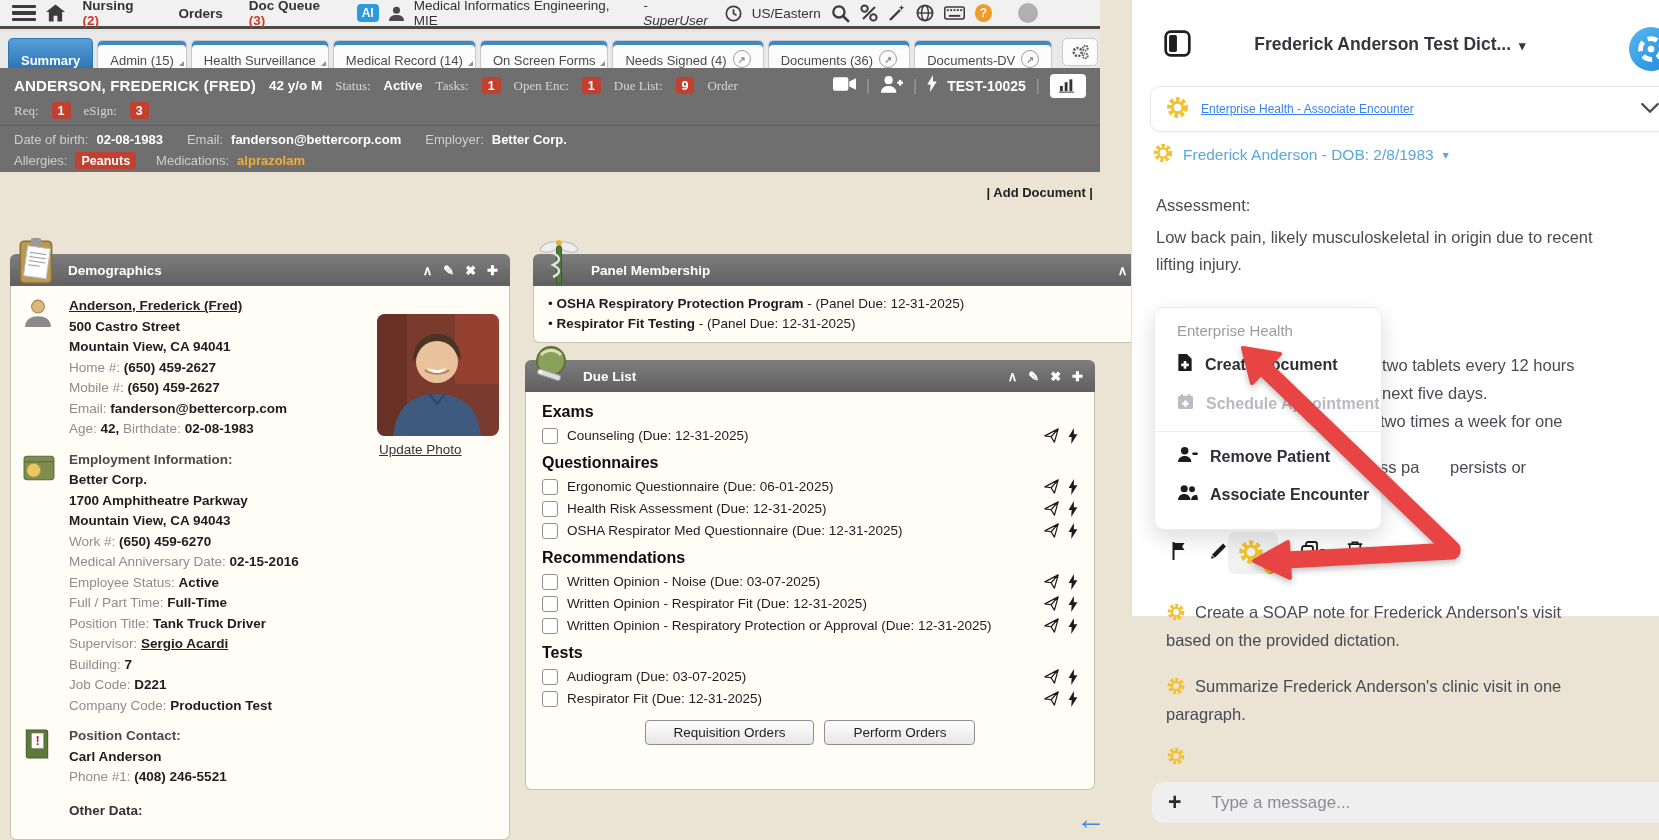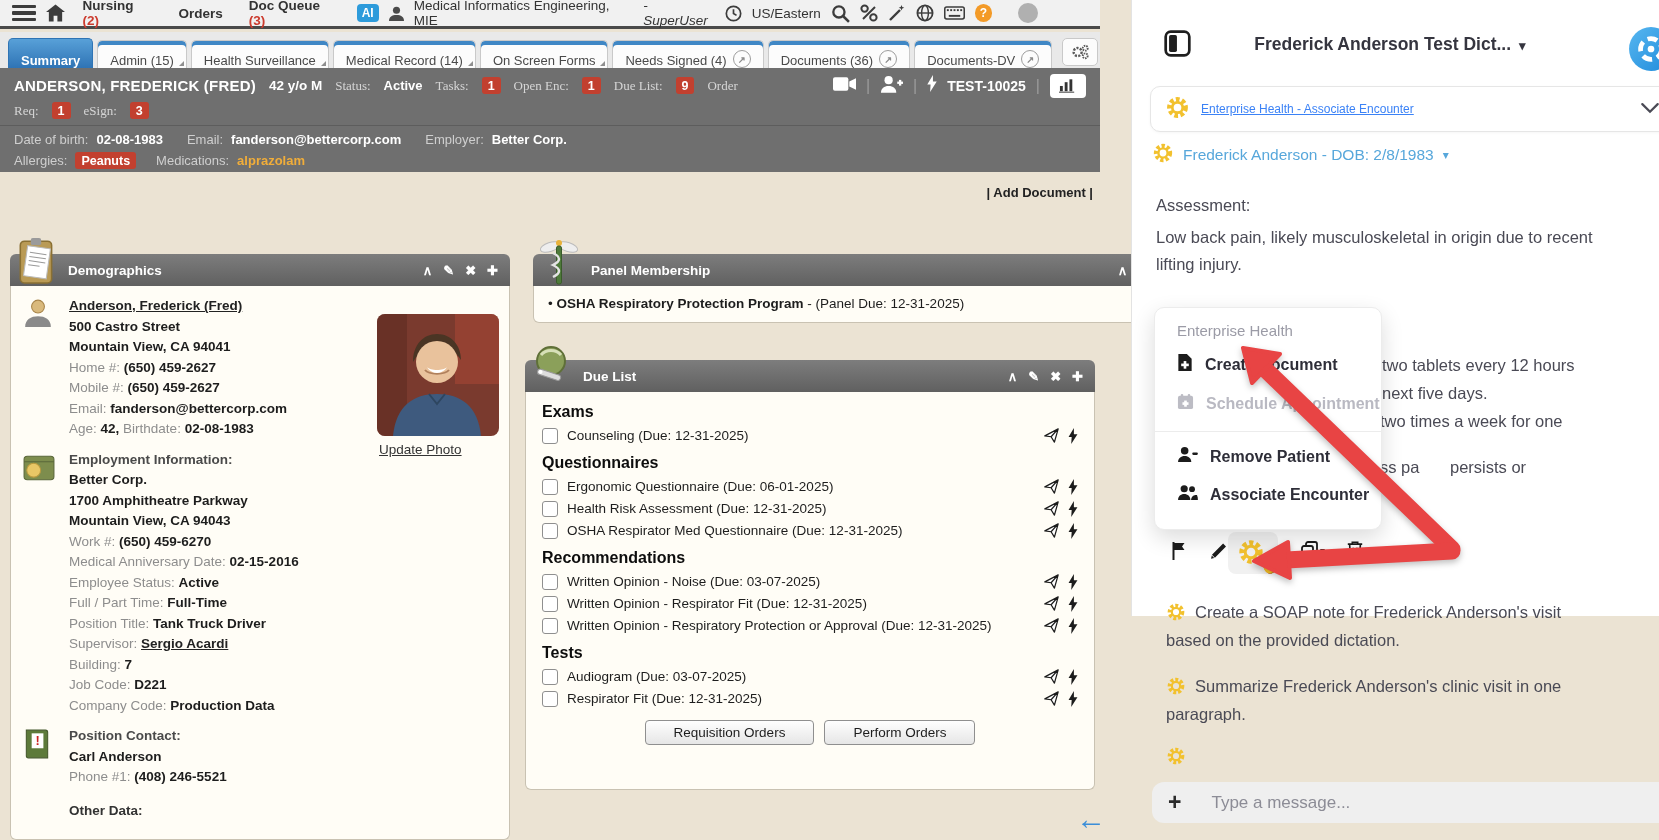--- a/index.html
+++ b/index.html
@@ -372,21 +372,21 @@
         <div class="bval">1700 Amphitheatre Parkway</div>
         <div class="bval">Mountain View, CA 94043</div>
         <div><span class="glbl">Work #:</span> <span class="bval">(650) 459-6270</span></div>
         <div><span class="glbl">Medical Anniversary Date:</span> <span class="bval">02-15-2016</span></div>
         <div><span class="glbl">Employee Status:</span> <span class="bval">Active</span></div>
         <div><span class="glbl">Full / Part Time:</span> <span class="bval">Full-Time</span></div>
         <div><span class="glbl">Position Title:</span> <span class="bval">Tank Truck Driver</span></div>
         <div><span class="glbl">Supervisor:</span> <span class="dlink">Sergio Acardi</span></div>
         <div><span class="glbl">Building:</span> <span class="bval">7</span></div>
         <div><span class="glbl">Job Code:</span> <span class="bval">D221</span></div>
-        <div><span class="glbl">Company Code:</span> <span class="bval">Production Data</span></div>
+        <div><span class="glbl">Company Code:</span> <span class="bval">Production Test</span></div>
       </div>
     </div>
     <div class="dsec">
       <span class="icol"><svg width="28" height="32" viewBox="0 0 26 30">
             <path d="M3 2h18a2 2 0 012 2v24H5a2 2 0 01-2-2z" fill="#5d7a3a" stroke="#45592c"></path>
             <rect x="8" y="5" width="11" height="14" fill="#fff"></rect>
             <text x="13.5" y="16" font-size="12" font-weight="bold" fill="#cc2222" text-anchor="middle">!</text>
           </svg></span>
       <div class="dtxt">
         <div class="stitle">Position Contact:</div>
@@ -422,20 +422,21 @@
     <span class="ptitle">Panel Membership</span>
     <span class="pctrl">
       <span>∧</span>
       <span>✎</span>
       <span>✖</span>
       <span>✚</span>
     </span>
   </div>
   <div class="pbody" style="padding:8px 14px;">
     <div class="pmline"><span>•</span> <b>OSHA Respiratory Protection Program</b><span> - (Panel Due: 12-31-2025)</span></div>
+    <div class="pmline"><span>•</span> <b>Respirator Fit Testing</b><span> - (Panel Due: 12-31-2025)</span></div>
   </div>
 </div>
 
 <div class="portlet" style="left:525px;top:360px;width:570px;">
   <div class="phead">
     <span class="picon"><svg width="44" height="46" viewBox="0 0 44 44">
           <circle cx="20" cy="17" r="14" fill="#8ba05a" stroke="#5f7038" stroke-width="2"></circle>
           <path d="M10 11c5-6 15-6 20 0" stroke="#d7e0b8" stroke-width="3" fill="none"></path>
           <g transform="rotate(18 18 31)">
             <rect x="6" y="28" width="24" height="5.5" rx="2.75" fill="#ddd" stroke="#999"></rect>

